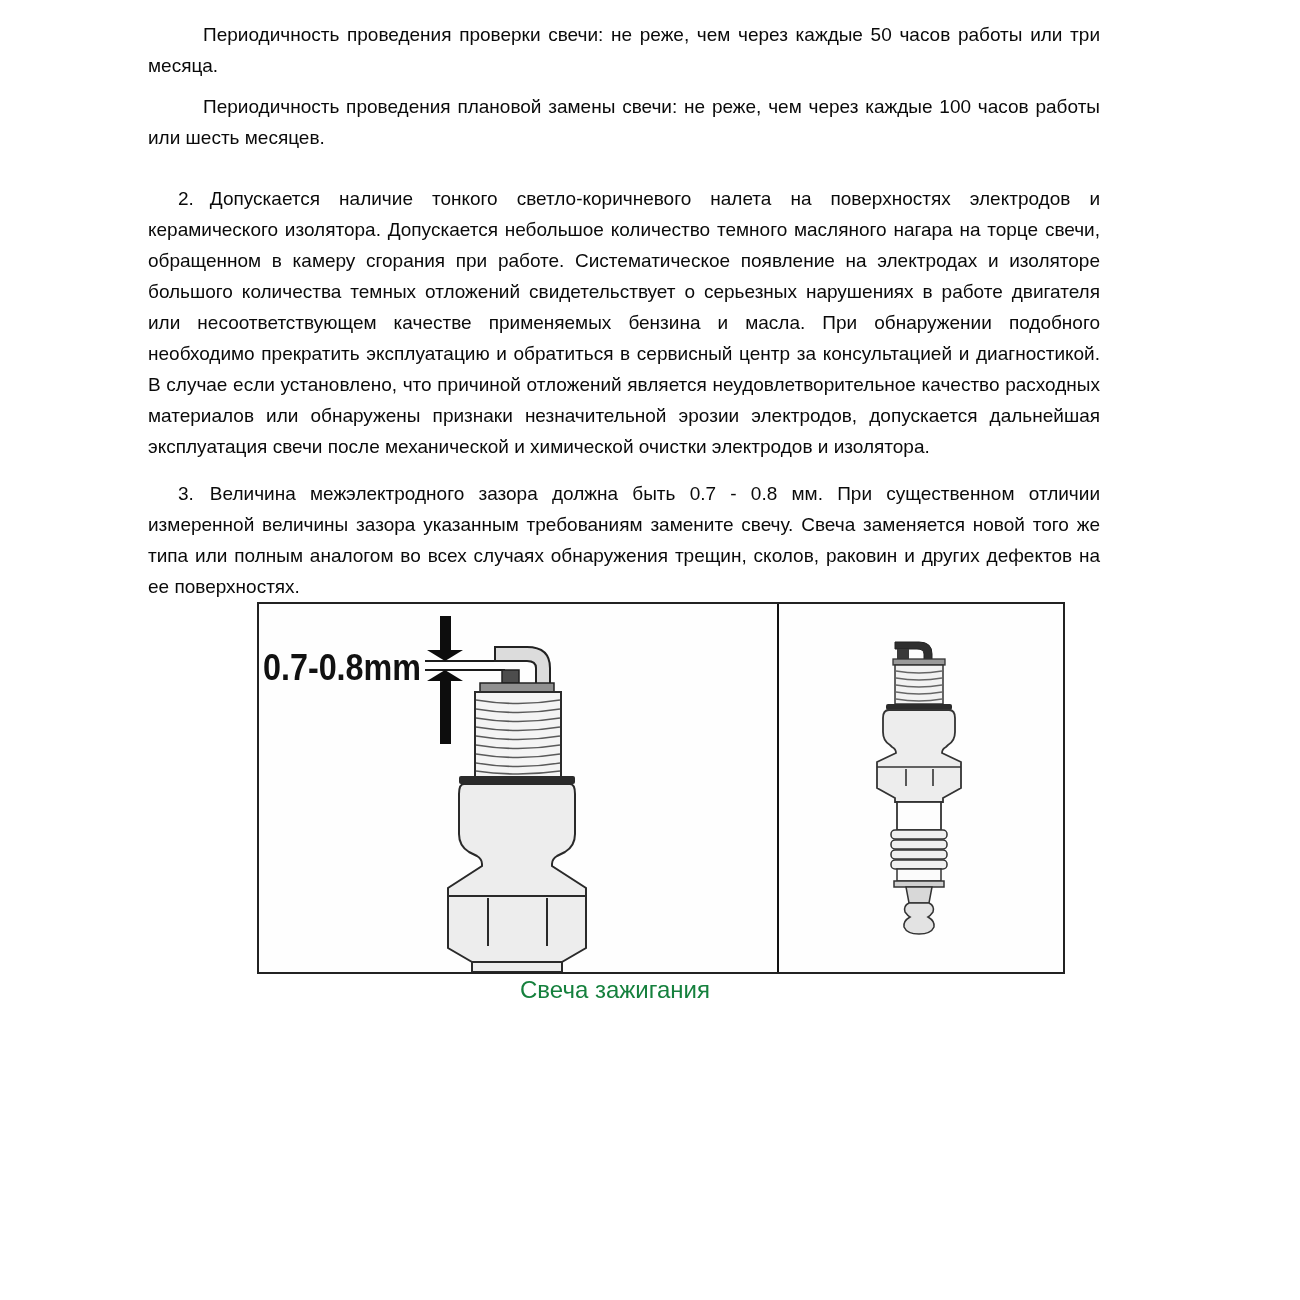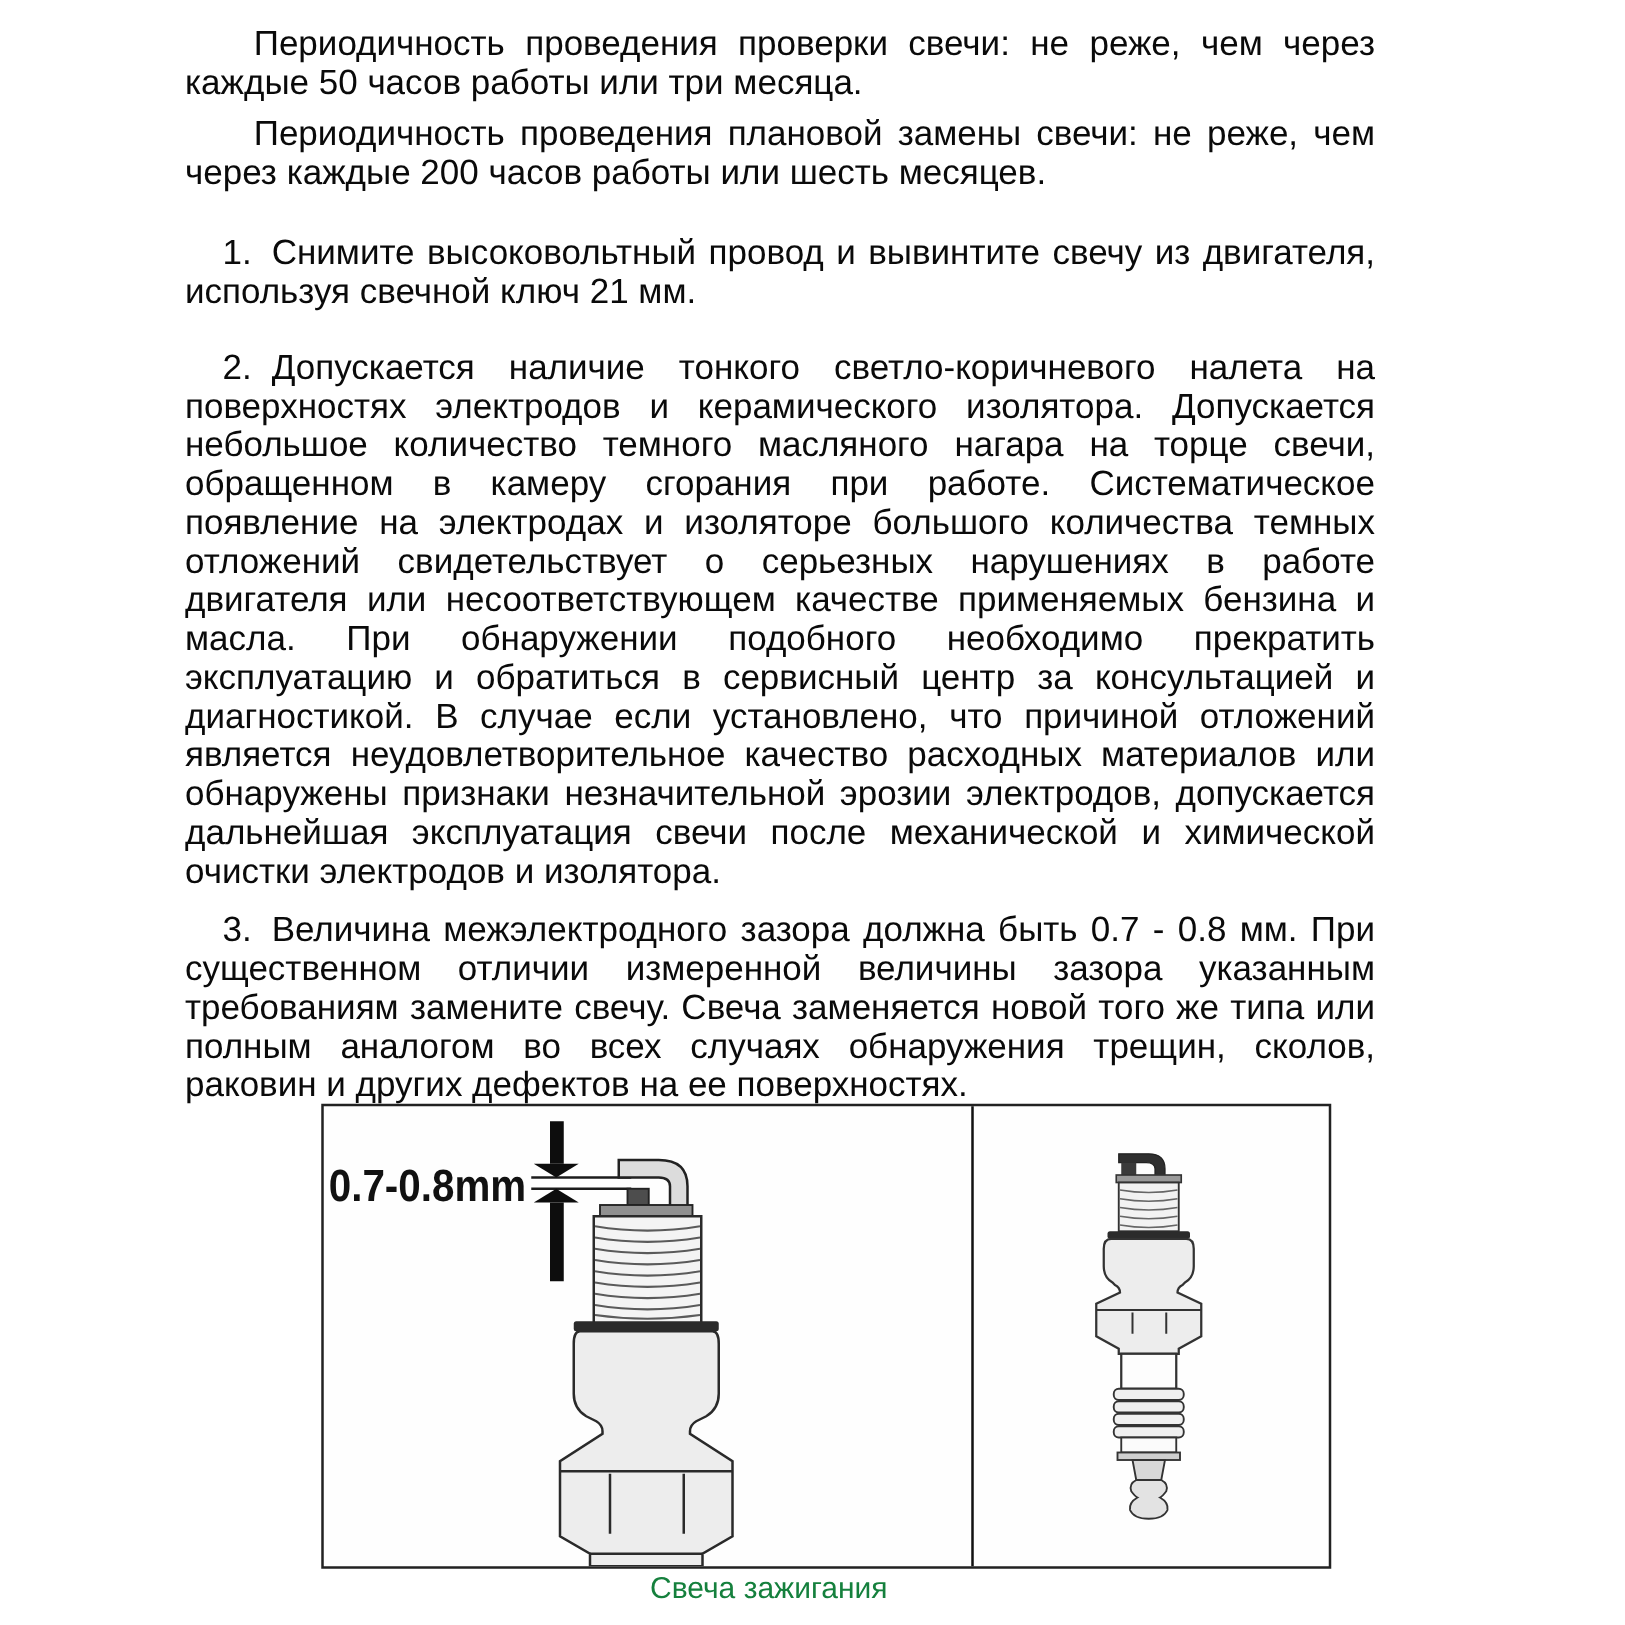--- a/index.html
+++ b/index.html
@@ -10,21 +10,21 @@
     font-family:"Liberation Sans", sans-serif;
     color:#0a0a0a;
     overflow:hidden;
   }
   .page { position:absolute; left:148px; top:6px; width:952px; }
   .title {
     font-size:26px; font-weight:bold; line-height:32px;
     margin:0 0 0 128px;
   }
   .para {
-    font-size:28px; line-height:31px;
+    font-size:19px; line-height:31px;
     text-align:justify; text-justify:inter-word;
     margin:0; hyphens:none;
   }
   .indent-lg { text-indent:55px; }
   .item { text-indent:30px; }
   .num { padding-right:16px; }
   .mt-p1 { margin-top:13px; }
   .mt-p2 { margin-top:10px; }
   .mt-i1 { margin-top:33px; }
   .mt-i2 { margin-top:30px; }
@@ -47,23 +47,22 @@
   }
 </style>
 </head>
 <body>
 
 <div class="page">
 
 
   <p class="para indent-lg mt-p1">Периодичность проведения проверки свечи: не реже, чем через каждые 50 часов работы или три месяца.</p>
 
-  <p class="para indent-lg mt-p2">Периодичность проведения плановой замены свечи: не реже, чем через каждые 200 часов работы или шесть месяцев.</p>
+  <p class="para indent-lg mt-p2">Периодичность проведения плановой замены свечи: не реже, чем через каждые 100 часов работы или шесть месяцев.</p>
 
-  <p class="para item mt-i1"><span class="num">1.</span><span>Снимите высоковольтный провод и вывинтите свечу из двигателя, используя свечной ключ 21 мм.</span></p>
 
   <p class="para item mt-i2"><span class="num">2.</span><span>Допускается наличие тонкого светло-коричневого налета на поверхностях электродов и керамического изолятора. Допускается небольшое количество темного масляного нагара на торце свечи, обращенном в камеру сгорания при работе. Систематическое появление на электродах и изоляторе большого количества темных отложений свидетельствует о серьезных нарушениях в работе двигателя или несоответствующем качестве применяемых бензина и масла. При обнаружении подобного необходимо прекратить эксплуатацию и обратиться в сервисный центр за консультацией и диагностикой. В случае если установлено, что причиной отложений является неудовлетворительное качество расходных материалов или обнаружены признаки незначительной эрозии электродов, допускается дальнейшая эксплуатация свечи после механической и химической очистки электродов и изолятора.</span></p>
 
   <p class="para item mt-i3"><span class="num">3.</span><span>Величина межэлектродного зазора должна быть 0.7 - 0.8 мм. При существенном отличии измеренной величины зазора указанным требованиям замените свечу. Свеча заменяется новой того же типа или полным аналогом во всех случаях обнаружения трещин, сколов, раковин и других дефектов на ее поверхностях.</span></p>
 
   <figure class="figure-wrap" style="margin-top:0;">
     <div class="fig-box">
 
       <div class="fig-left">
         <svg width="518" height="368" viewBox="0 0 518 368">

